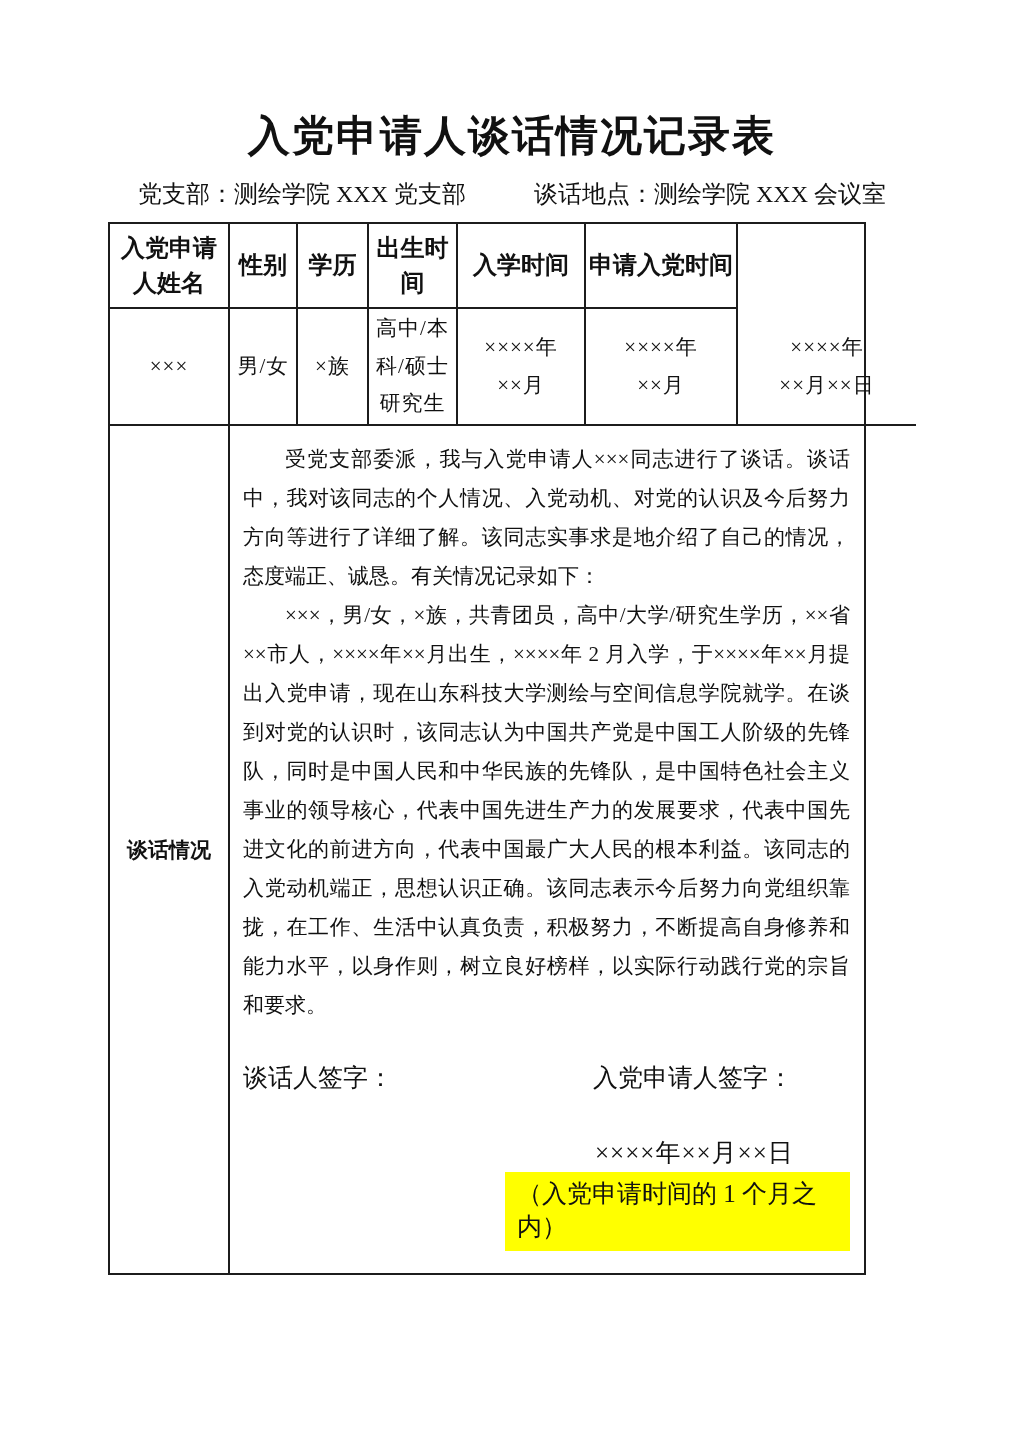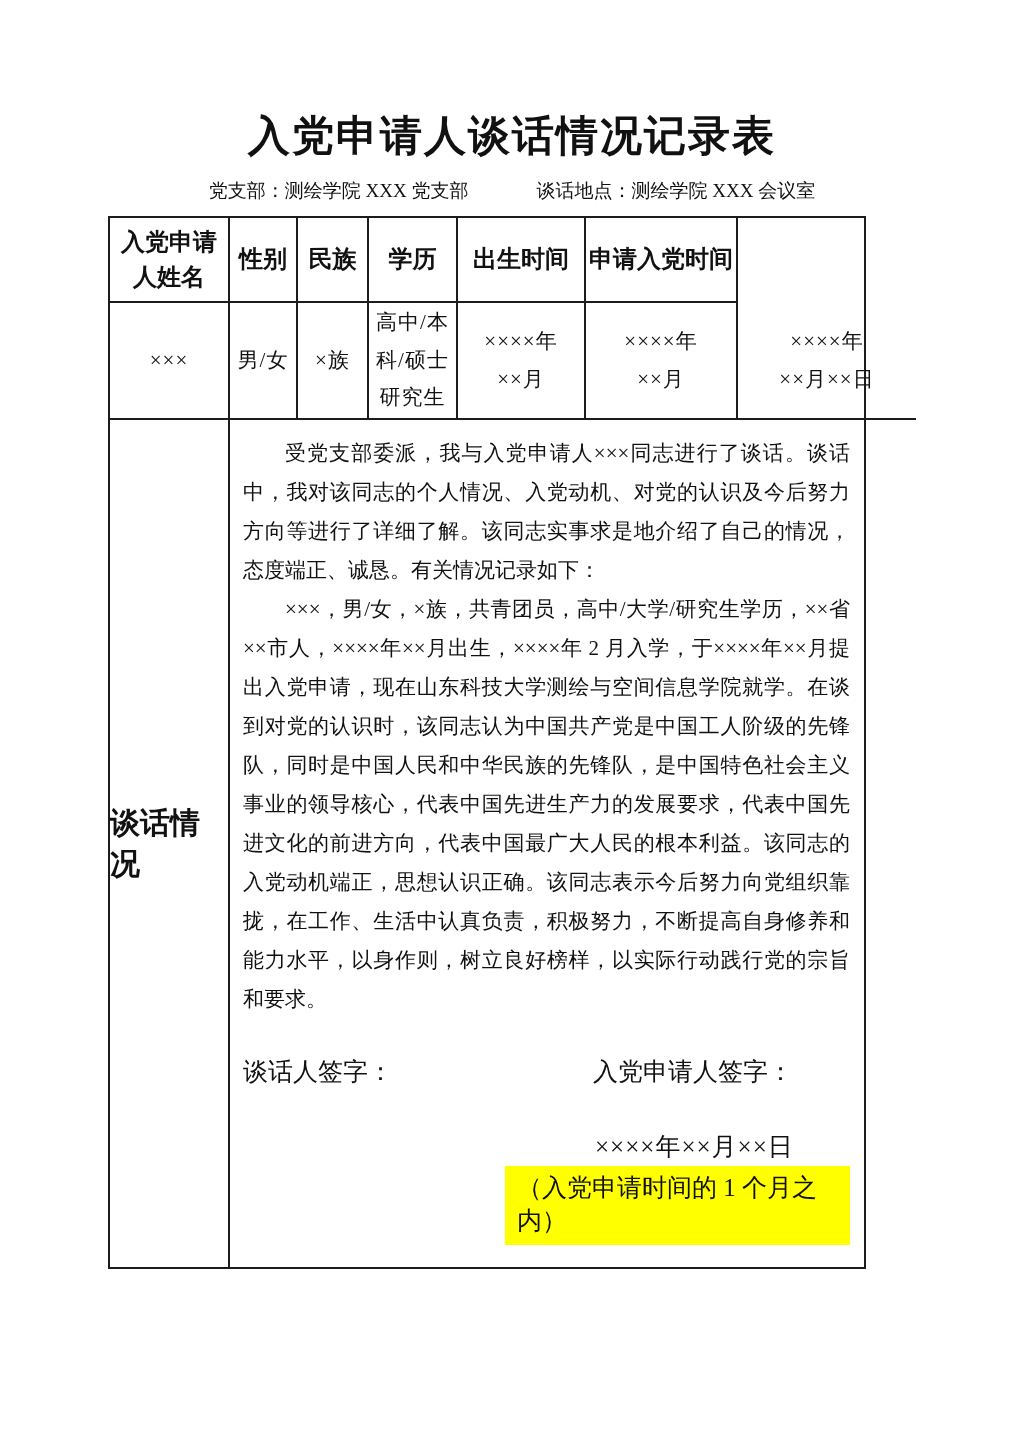--- a/index.html
+++ b/index.html
@@ -24,21 +24,21 @@
     font-size: 42px;
     font-weight: bold;
     letter-spacing: 2px;
     font-family: "Liberation Serif", "DejaVu Serif", serif;
   }
   .meta {
     margin-top: 14px;
     display: flex;
     justify-content: center;
     gap: 68px;
-    font-size: 19px;
+    font-size: 24px;
   }
   .form-table {
     margin-left: 108px;
     margin-top: 12px;
     width: 758px;
     border: 2px solid #1c1c1c;
   }
   .grid {
     display: grid;
     grid-template-columns: 120px 68px 71px 89px 128px 152px 178px;
@@ -71,21 +71,21 @@
     height: 847px;
   }
   .label-cell {
     width: 120px;
     border-right: 2px solid #1c1c1c;
     display: flex;
     align-items: center;
     justify-content: center;
     font-family: "Liberation Sans", "DejaVu Sans", sans-serif;
     font-weight: bold;
-    font-size: 30px;
+    font-size: 21px;
   }
   .content-cell {
     flex: 1;
     padding: 14px 14px 0 13px;
     overflow: hidden;
     font-family: Liberation Serif, serif;
   }
   .content-cell p {
     margin: 0;
     font-size: 21px;
@@ -124,23 +124,23 @@
     <span>党支部：测绘学院 XXX 党支部</span>
     <span>谈话地点：测绘学院 XXX 会议室</span>
   </div>
 
   <div class="form-table">
 
     <div class="grid">
       <div class="cell header-cell">入党申请
 人姓名</div>
       <div class="cell header-cell">性别</div>
-      <div class="cell header-cell">民族</div>
       <div class="cell header-cell">学历</div>
       <div class="cell header-cell">出生时间</div>
+      <div class="cell header-cell">入学时间</div>
       <div class="cell header-cell">申请入党时间</div>
     </div>
 
     <div class="grid">
       <div class="cell data-cell">×××</div>
       <div class="cell data-cell">男/女</div>
       <div class="cell data-cell">×族</div>
       <div class="cell data-cell">高中/本
 科/硕士
 研究生</div>

